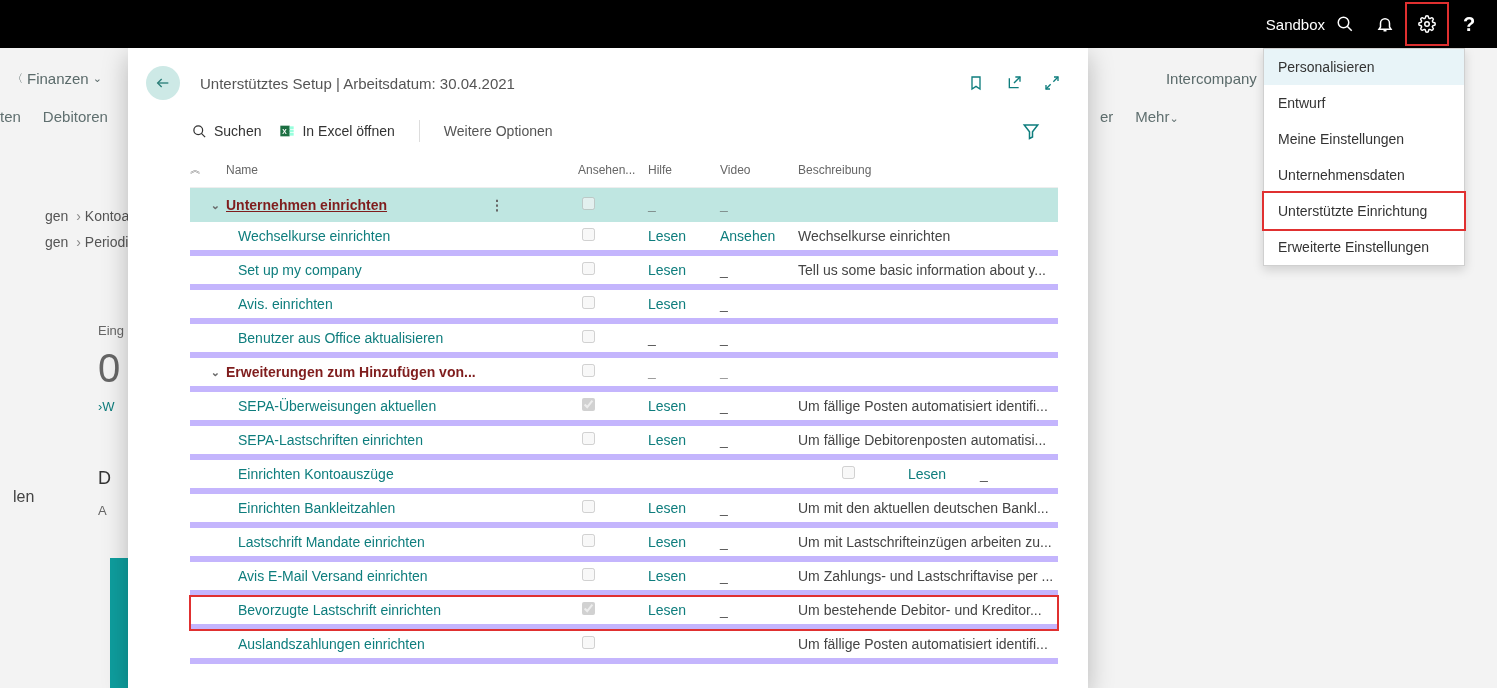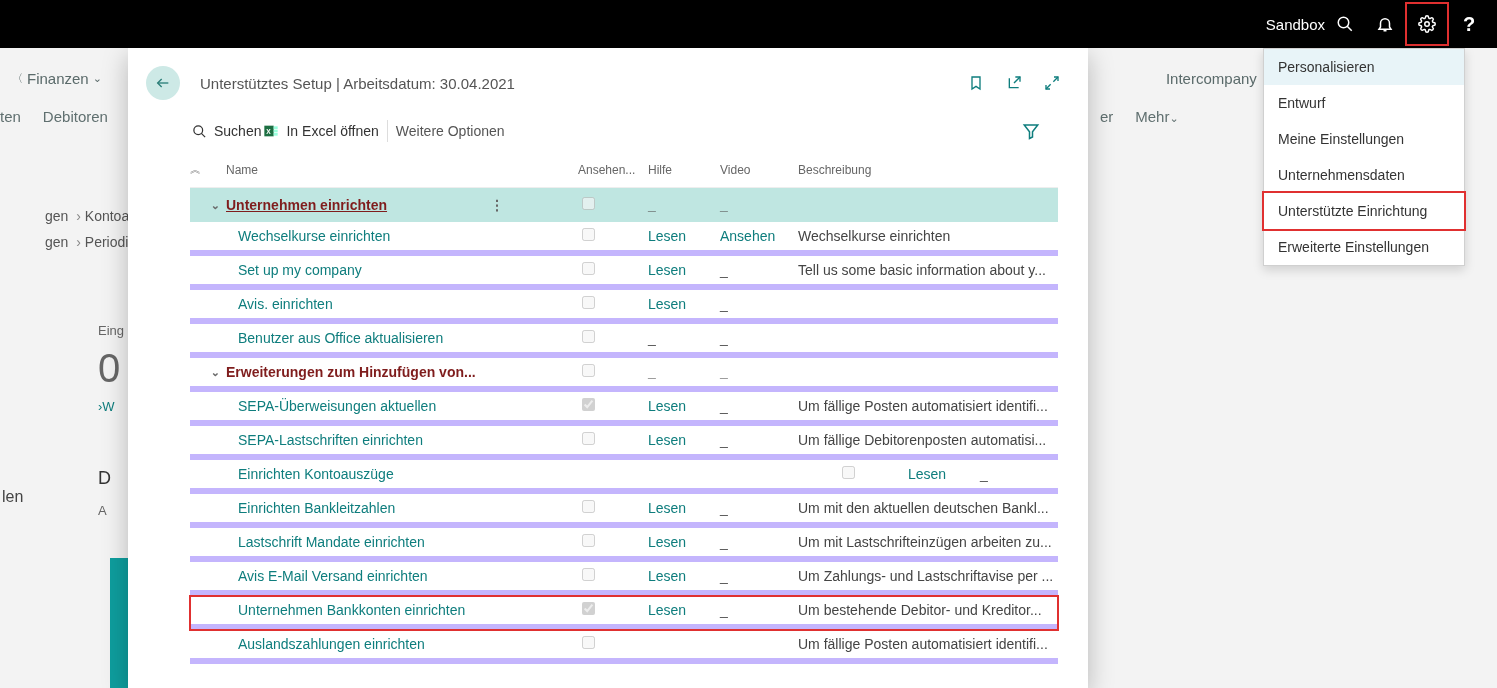--- a/index.html
+++ b/index.html
@@ -36,21 +36,21 @@
 .settings-menu .mi.boxed { border:2px solid #e03030; margin:-2px; }
 
 
 .modal { position:absolute; top:48px; left:128px; width:960px; bottom:0; background:#fff; box-shadow:0 8px 24px rgba(0,0,0,.25); z-index:30; }
 .modal-head { display:flex; align-items:center; gap:20px; padding:18px 28px 14px 18px; }
 .back-circle { width:34px; height:34px; border-radius:50%; background:#cde9e6; display:flex; align-items:center; justify-content:center; color:#2a7d77; cursor:pointer; }
 .modal-title { flex:1; font-size:15px; color:#555; }
 .head-icons { display:flex; gap:22px; color:#0e7d7d; }
 .head-icons .hi { cursor:pointer; }
 
-.toolbar { display:flex; align-items:center; gap:2px; padding:6px 30px 12px 64px; font-size:14px; color:#333; }
+.toolbar { display:flex; align-items:center; gap:18px; padding:6px 30px 12px 64px; font-size:14px; color:#333; }
 .toolbar .tb-item { display:flex; align-items:center; gap:7px; cursor:pointer; }
 .toolbar .divider { width:1px; height:22px; background:#ddd; margin:0 6px; }
 .toolbar .more-opt { color:#555; }
 .filter-icon { margin-left:auto; margin-right:18px; color:#0e7d7d; cursor:pointer; }
 
 
 .grid { padding:0 30px 0 62px; }
 .grid-head { display:flex; align-items:center; font-size:12px; color:#666; padding:8px 0 10px 0; border-bottom:1px solid #eee; }
 .col-exp { width:36px; }
 .col-name { flex:1; display:flex; align-items:center; gap:10px; }
@@ -132,21 +132,21 @@
     <div class="crumb"><span>gen</span>&nbsp;&nbsp;<span class="car">›</span><span>Kontoa</span></div>
     <div class="crumb"><span>gen</span>&nbsp;&nbsp;<span class="car">›</span><span>Periodis</span></div>
   </div>
   <div class="bg-content">
     <div>Eing</div>
     <div class="bg-big0">0</div>
     <div style="color:#0e7d7d">›<span>W</span></div>
     <div style="margin-top:54px;font-size:18px;color:#333">D</div>
     <div style="margin-top:14px">A</div>
   </div>
-  <div style="position:absolute;top:440px;left:0;font-size:16px;color:#444;padding-left:2px">len</div>
+  <div style="position:absolute;top:440px;left:0;font-size:16px;color:#444;padding-left:13px">len</div>
   <div class="bg-tile"></div>
 </div>
 
 <div class="settings-menu">
   <div class="mi hover">Personalisieren</div>
   <div class="mi">Entwurf</div>
   <div class="mi">Meine Einstellungen</div>
   <div class="mi">Unternehmensdaten</div>
   <div class="mi boxed">Unterstützte Einrichtung</div>
   <div class="mi">Erweiterte Einstellungen</div>
@@ -317,21 +317,21 @@
         <div class="row">
           <div class="indent"></div>
           <div class="name">Avis E-Mail Versand einrichten</div>
           <div class="chk"><input type="checkbox" disabled="" style=""></div>
           <div class="help">Lesen</div>
           <div class="vid"><span class="dash">_</span></div>
           <div class="desc">Um Zahlungs- und Lastschriftavise per ...</div>
         </div>
         <div class="row hl">
           <div class="indent"></div>
-          <div class="name">Unternehmen Bankkonten einrichten</div>
+          <div class="name">Bevorzugte Lastschrift einrichten</div>
           <div class="chk"><input type="checkbox" disabled="" checked="" style=""></div>
           <div class="help">Lesen</div>
           <div class="vid"><span class="dash">_</span></div>
           <div class="desc">Um bestehende Debitor- und Kreditor...</div>
         </div>
         <div class="row">
           <div class="indent"></div>
           <div class="name">Auslandszahlungen einrichten</div>
           <div class="chk"><input type="checkbox" disabled="" style=""></div>
           <div class="help"></div>

